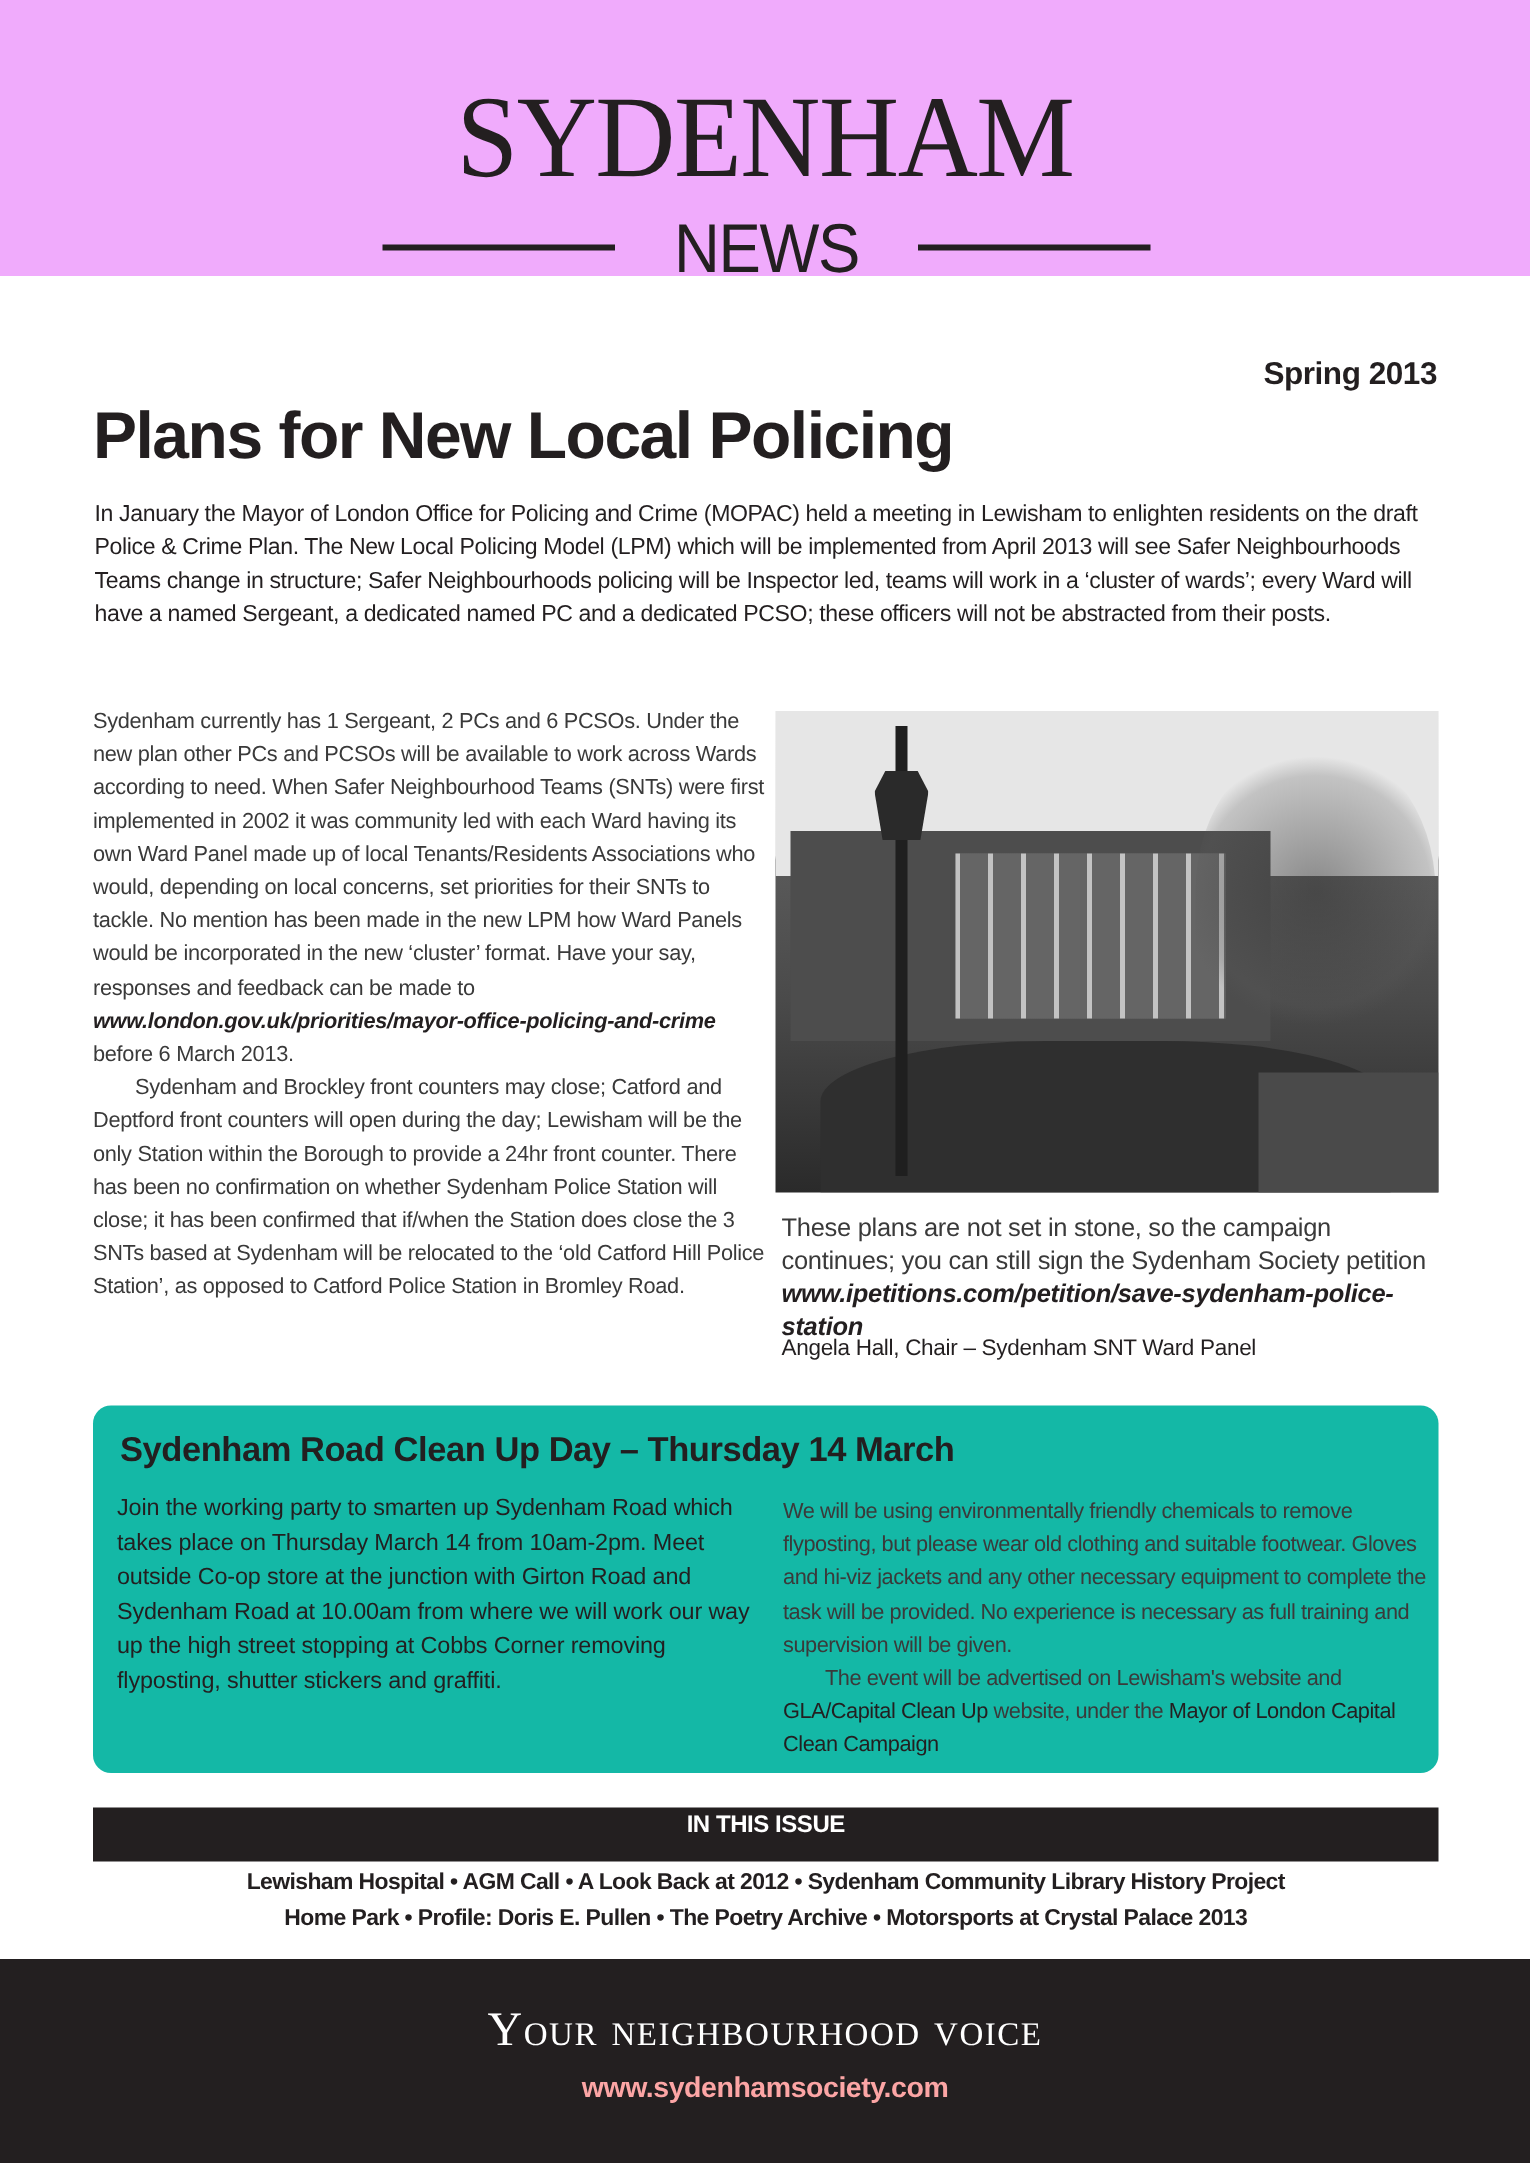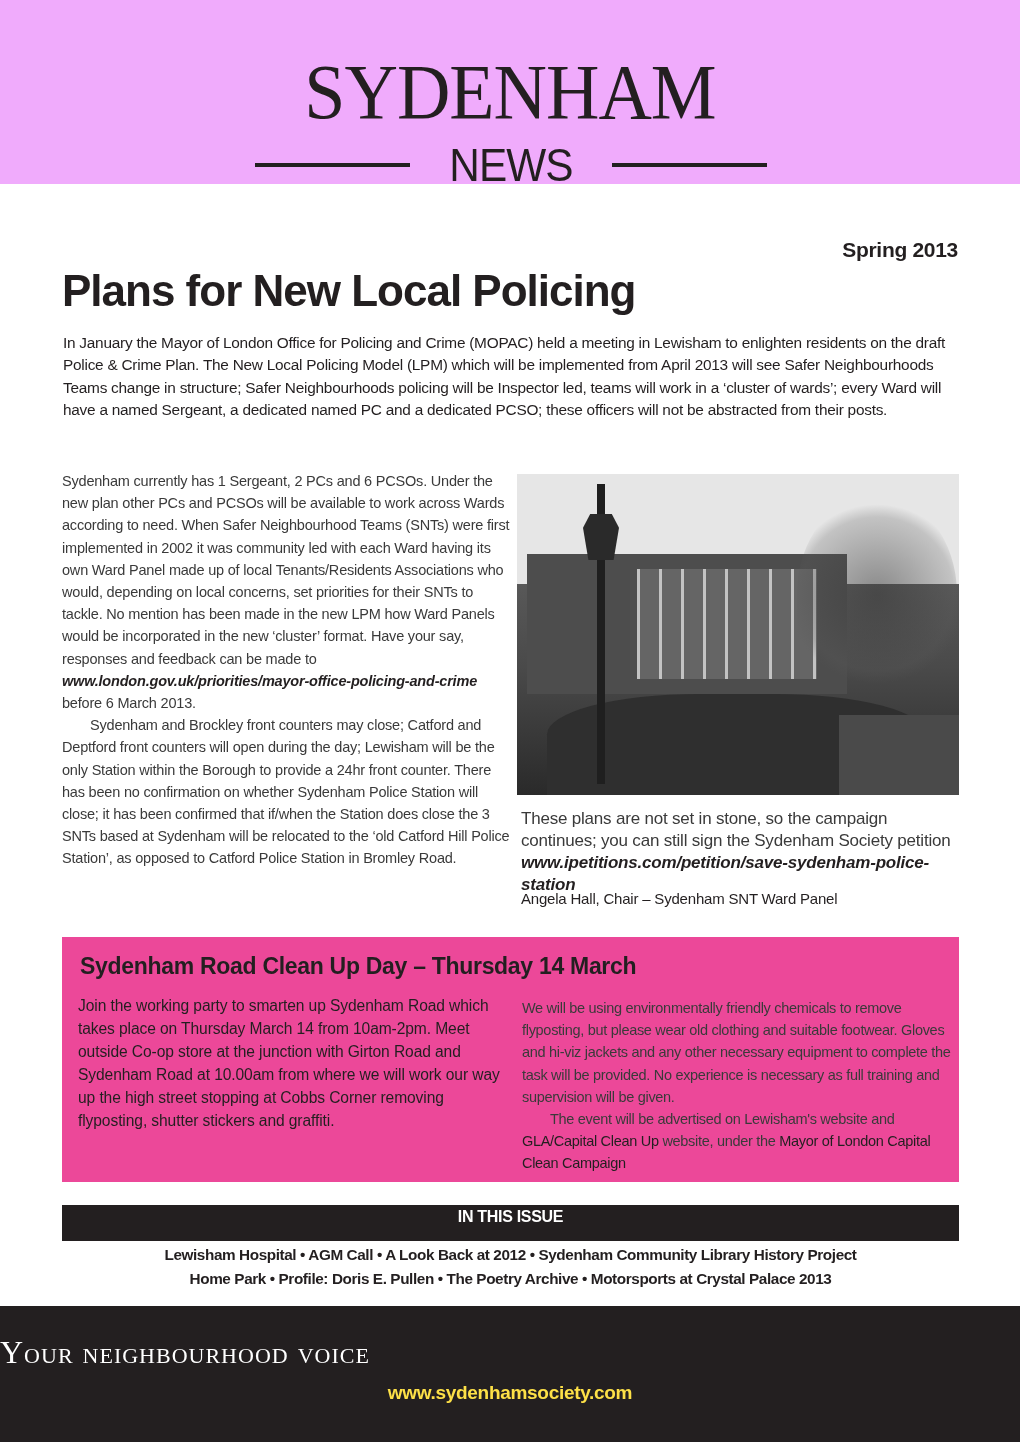--- a/index.html
+++ b/index.html
@@ -27,32 +27,32 @@
   .photo .windows { position: absolute; left: 120px; top: 95px; width: 180px; height: 110px; background: repeating-linear-gradient(90deg, #d8d8d8 0 3px, #6a6a6a 3px 22px), #6a6a6a; opacity: 0.85; }
   .photo .tree { position: absolute; left: 280px; top: 20px; width: 160px; height: 200px; border-radius: 50% 50% 20% 20%; background: radial-gradient(circle, rgba(60,60,60,0.55) 0%, rgba(90,90,90,0.25) 60%, transparent 70%); }
   .photo .lamp { position: absolute; left: 80px; top: 10px; width: 8px; height: 300px; background: #1f1f1f; }
   .photo .lamphead { position: absolute; left: 66px; top: 40px; width: 36px; height: 46px; background: #2a2a2a; clip-path: polygon(20% 0, 80% 0, 100% 30%, 85% 100%, 15% 100%, 0 30%); }
   .photo .hedge { position: absolute; left: 30px; top: 220px; width: 380px; height: 101px; background: #2f2f2f; border-radius: 40% 40% 0 0; }
   .photo .path { position: absolute; right: 0; bottom: 0; width: 120px; height: 80px; background: #4a4a4a; }
 
   .col-right-text { position: absolute; left: 521px; top: 808px; width: 445px; font-size: 17px; line-height: 22px; color: #3a3a3a; letter-spacing: -0.2px; }
   .signature { position: absolute; left: 521px; top: 890px; font-size: 15px; color: #231f20; letter-spacing: -0.2px; }
 
-  .cleanup-box { position: absolute; left: 62px; top: 937px; width: 897px; height: 245px; background: #ec4899; }
+  .cleanup-box { position: absolute; left: 62px; top: 937px; width: 897px; height: 245px; background: #14b8a6; border-radius: 12px; }
   .cleanup-heading { position: absolute; left: 18px; top: 16px; font-size: 23px; font-weight: bold; letter-spacing: -0.3px; white-space: nowrap; }
   .cleanup-left { position: absolute; left: 16px; top: 57px; width: 430px; font-size: 15.6px; line-height: 23px; letter-spacing: -0.1px; }
   .cleanup-right { position: absolute; left: 460px; top: 60px; width: 430px; font-size: 14.5px; line-height: 22.2px; color: #3a3a3a; letter-spacing: -0.3px; }
   .cleanup-right .strong { color: #231f20; font-weight: 500; }
 
   .issue-bar { position: absolute; left: 62px; top: 1205px; width: 897px; height: 36px; background: #231f20; color: #fff; text-align: center; font-size: 16px; font-weight: bold; line-height: 24px; letter-spacing: -0.3px; }
   .issue-list { position: absolute; left: 62px; top: 1243px; width: 897px; text-align: center; font-size: 15.3px; font-weight: bold; line-height: 24px; letter-spacing: -0.4px; }
 
   .footer { position: absolute; left: 0; top: 1306px; width: 1020px; height: 136px; background: #231f20; }
-  .footer-slogan { position: absolute; left: 0; top: 28px; width: 1020px; color: #fff; font-family: "Liberation Serif", serif; font-size: 32px; letter-spacing: 1px; font-variant: small-caps; }
-  .footer-url { position: absolute; left: 0; top: 76px; width: 1020px; text-align: center; color: #fde047; font-size: 19px; font-weight: bold; letter-spacing: -0.3px; }
+  .footer-slogan { position: absolute; left: 0; top: 28px; width: 1020px; text-align: center; color: #fff; font-family: "Liberation Serif", serif; font-size: 32px; letter-spacing: 1px; font-variant: small-caps; }
+  .footer-url { position: absolute; left: 0; top: 76px; width: 1020px; text-align: center; color: #fca5a5; font-size: 19px; font-weight: bold; letter-spacing: -0.3px; }
 </style>
 </head>
 <body>
 
 <header class="masthead">
   <div class="masthead-title">
     <span class="mt-serif">SYDENHAM</span>
   </div>
   <div class="news-row">
     <div class="rule"></div>

